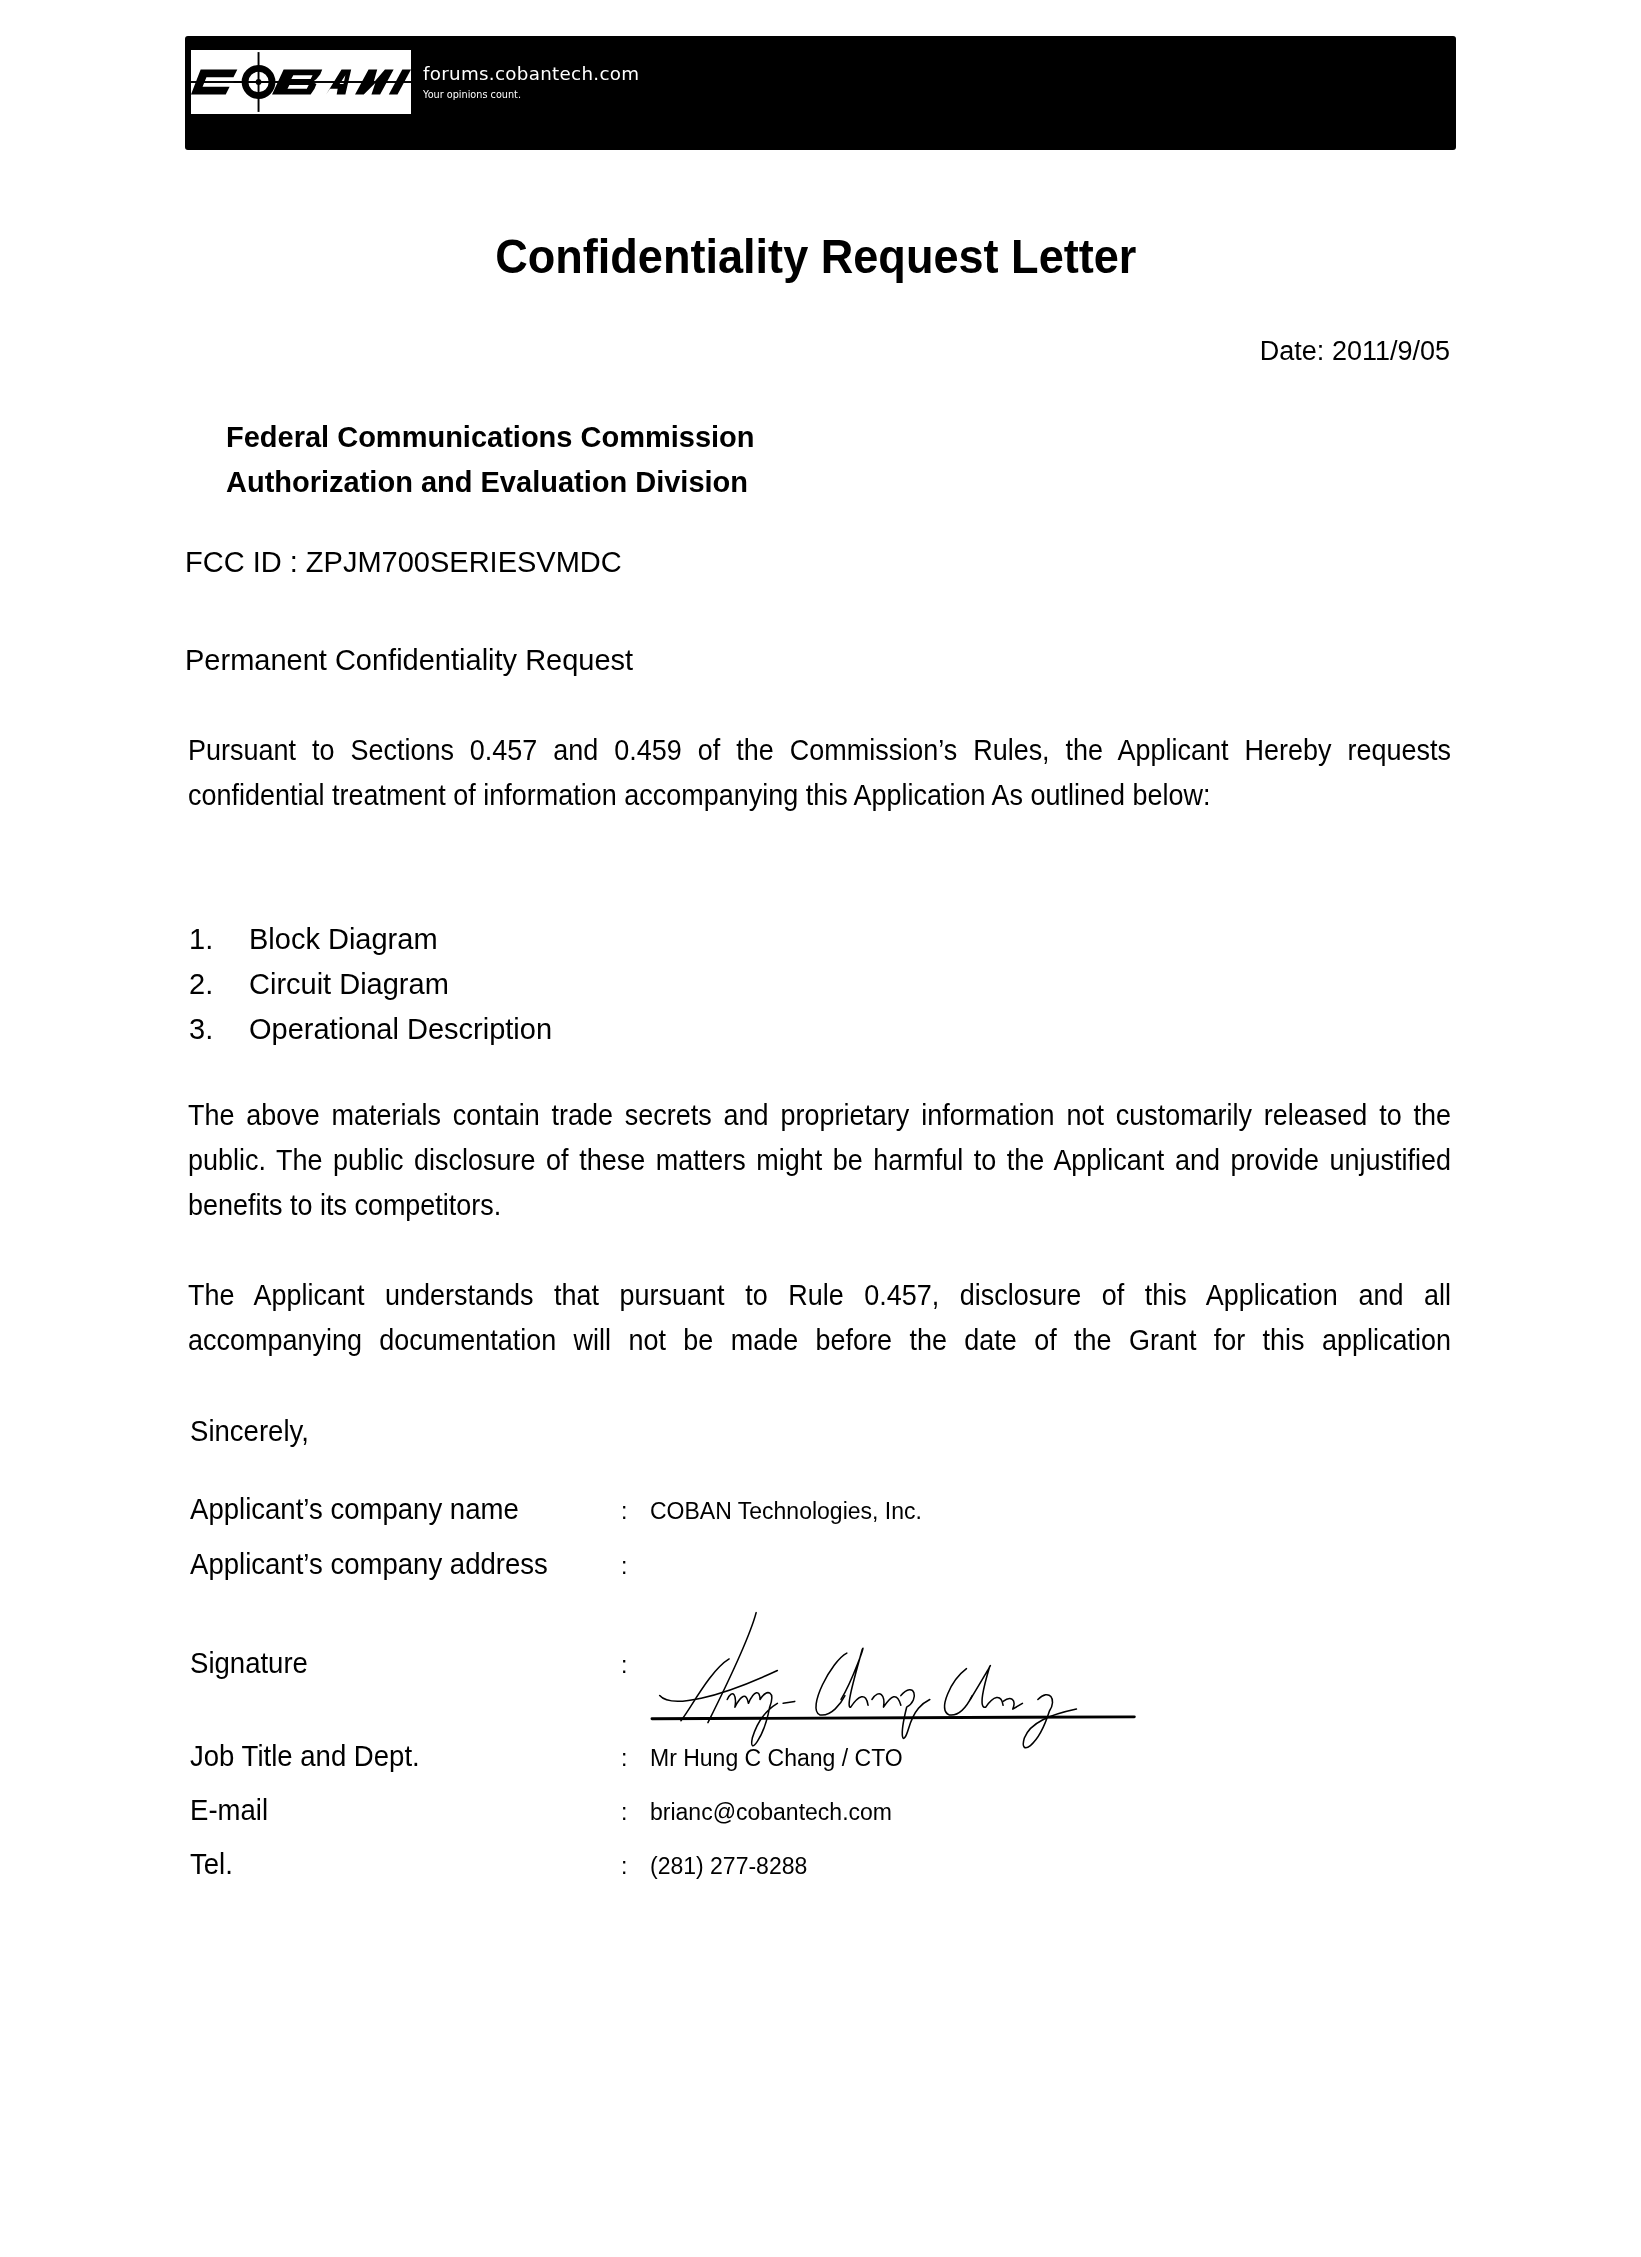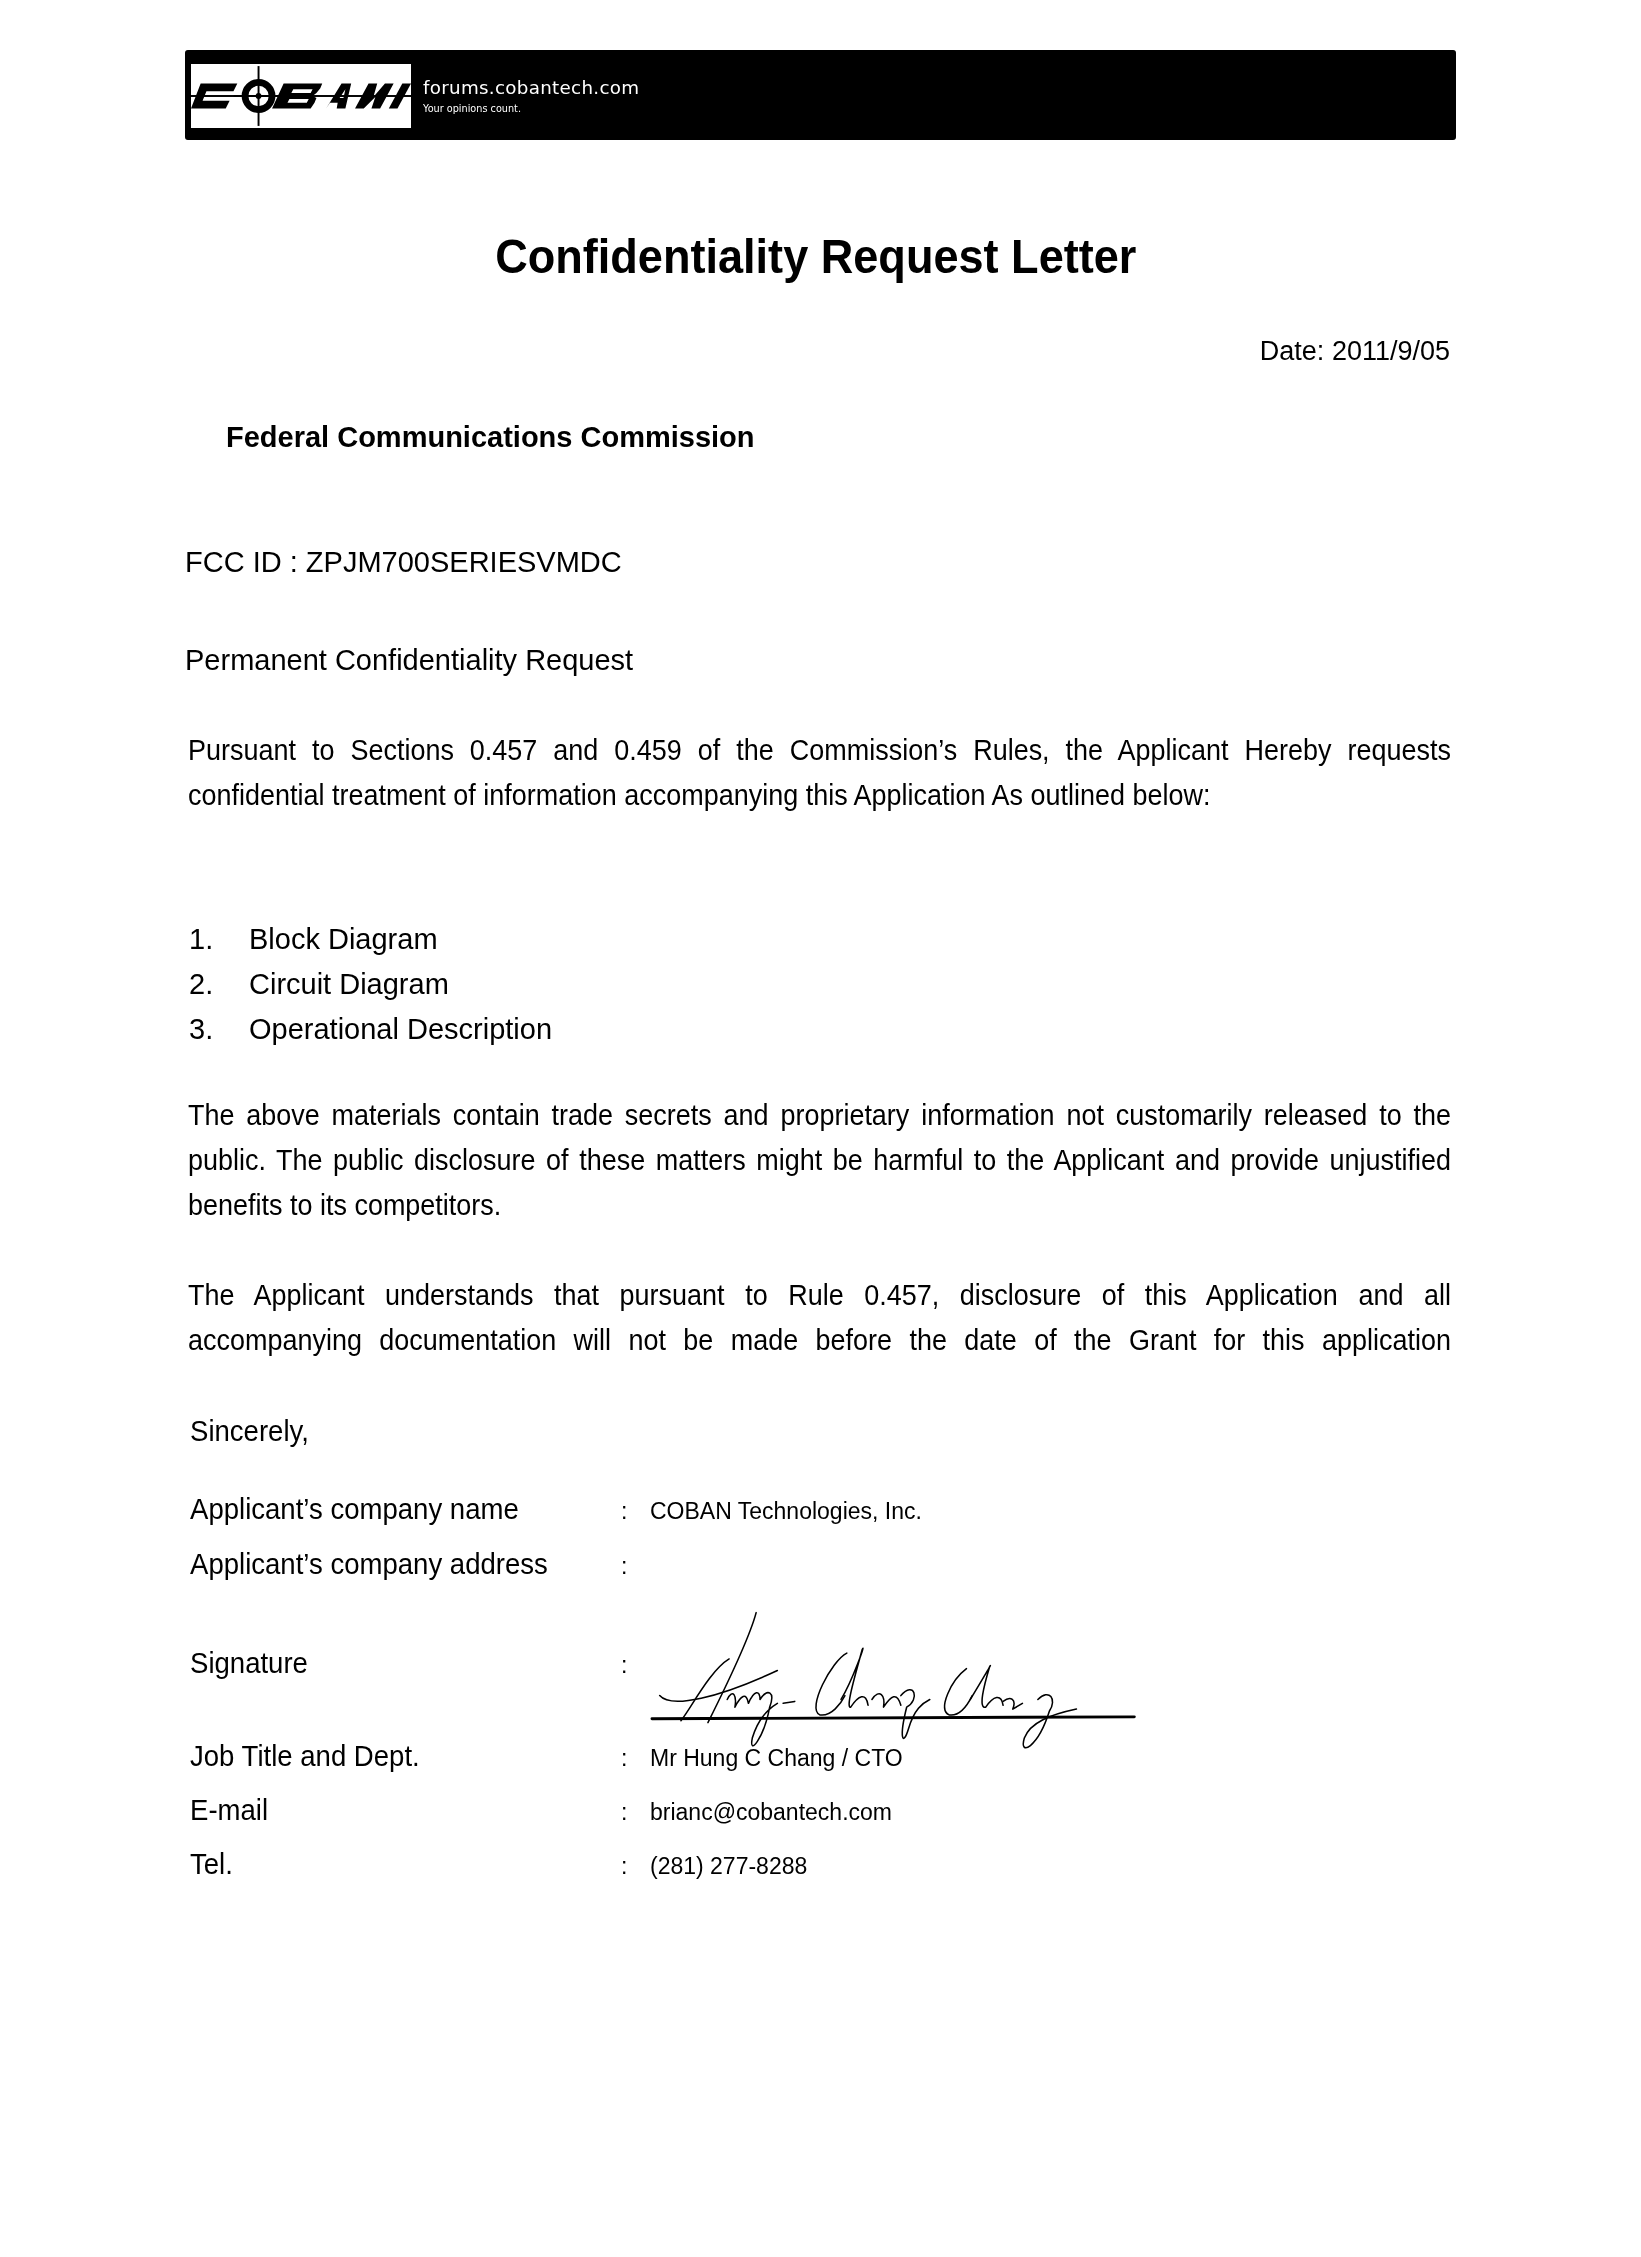--- a/index.html
+++ b/index.html
@@ -1,21 +1,21 @@
 <!DOCTYPE html>
 <html><head>
   <meta charset="utf-8">
   <style>
     html, body { margin: 0; padding: 0; background: #ffffff; }
     body {
       width: 1641px; height: 2257px; position: relative; overflow: hidden;
       font-family: "Liberation Sans", sans-serif; color: #000;
     }
     .banner {
-      position: absolute; left: 185px; top: 50px; width: 1271px; height: 90px;
+      position: absolute; left: 185px; top: 36px; width: 1271px; height: 114px;
       background: #000; border-radius: 2.9px;
     }
     .logo-box {
       position: absolute; left: 7.7px; top: 13.5px; width: 79px; height: 60px;
       background: #fff;
     }
     .logo-box { width: 220px; left: 5.8px; top: 13.5px; height: 64px; }
     .logo-svg { position: absolute; left: 0; top: 0; }
     .banner-url {
       position: absolute; left: 238px; top: 27px; color: #fff;
@@ -92,20 +92,21 @@
 
 <div class="title">Confidentiality Request Letter</div>
 
 <div class="date">
   <span>Date:</span>
   <span>2011/9/05</span>
 </div>
 
 <div class="addressee">
   <div>Federal Communications Commission</div>
+  <div>Authorization and Evaluation Division</div>
 </div>
 
 <div class="line" style="top:546px;">
   <span>FCC ID :</span>
   <span>ZPJM700SERIESVMDC</span>
 </div>
 
 <div class="line" style="top:644px;">Permanent Confidentiality Request</div>
 
 <div class="para" style="top:728px;">Pursuant to Sections 0.457 and 0.459 of the Commission’s Rules, the Applicant Hereby requests confidential treatment of information accompanying this Application As outlined below:</div>

